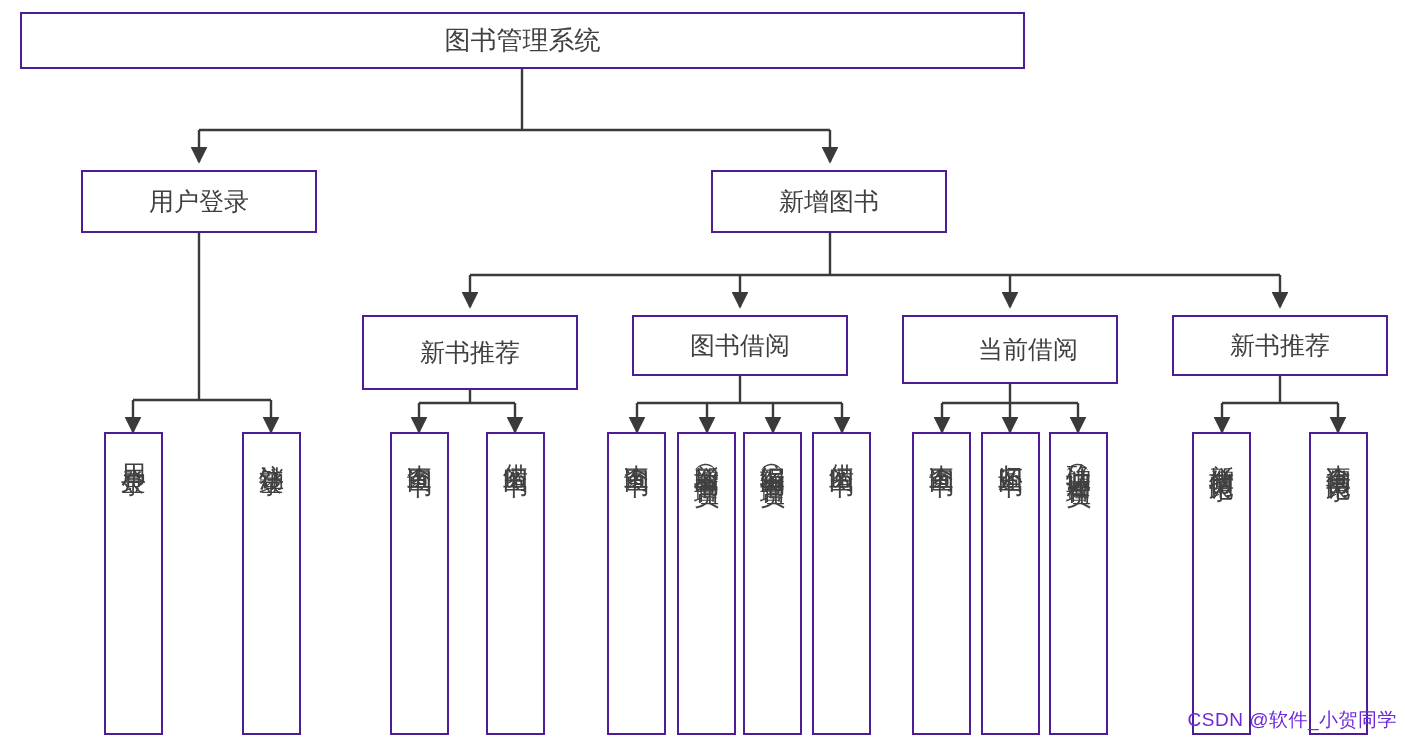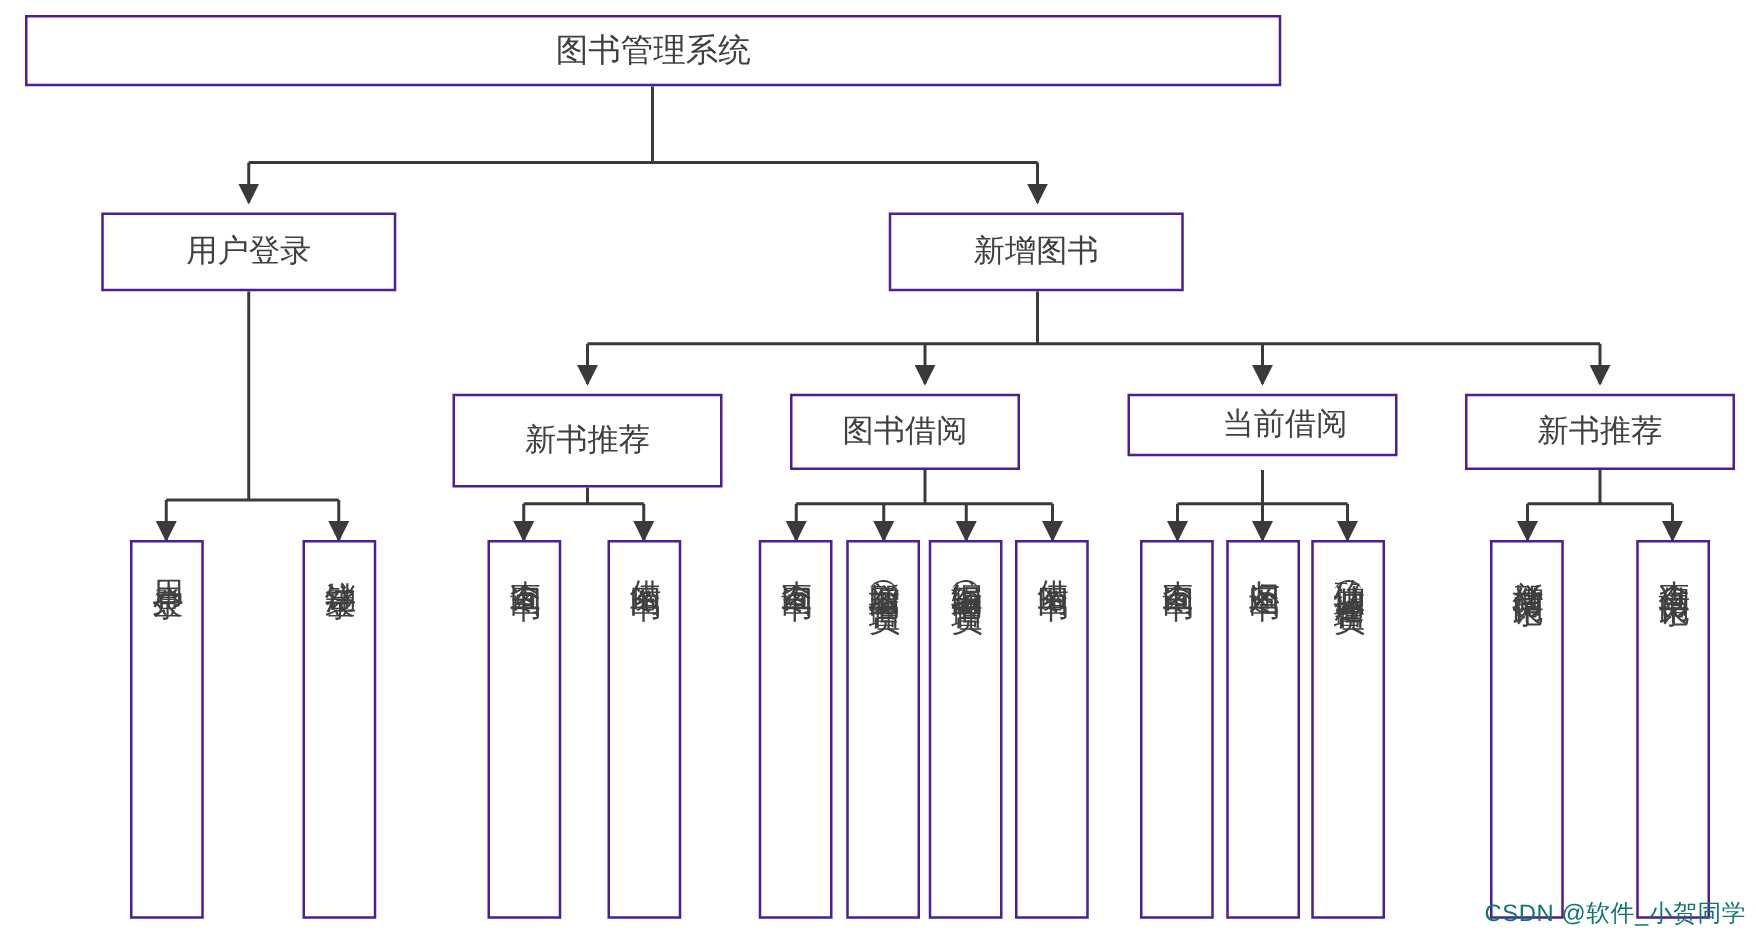--- a/index.html
+++ b/index.html
@@ -62,23 +62,23 @@
     writing-mode: vertical-rl;
     text-orientation: upright;
     font-size: 25px;
     letter-spacing: 3px;
     line-height: 1;
     white-space: nowrap;
   }
   .watermark {
     position: absolute;
     right: 8px;
-    bottom: 3px;
+    bottom: 14px;
     font-size: 19px;
-    color: #0f766e;
+    color: #6d28d9;
     letter-spacing: 0.5px;
     z-index: 5;
     white-space: nowrap;
     user-select: none;
   }
 </style>
 </head>
 <body>
 
 <div id="canvas">
@@ -140,24 +140,24 @@
   <div class="node h" style="left:81px; top:170px; width:236px; height:63px;">
     <span class="label">用户登录</span>
   </div>
   <div class="node h" style="left:711px; top:170px; width:236px; height:63px;">
     <span class="label">新增图书</span>
   </div>
 
   <div class="node h" style="left:362px; top:315px; width:216px; height:75px;">
     <span class="label">新书推荐</span>
   </div>
-  <div class="node h" style="left:632px; top:315px; width:184px; height:61px;">
+  <div class="node h" style="left:632px; top:315px; width:216px; height:61px;">
     <span class="label">图书借阅</span>
   </div>
-  <div class="node h" style="left:902px; top:315px; width:216px; height:50px;padding-left:36px;">
+  <div class="node h" style="left:902px; top:315px; width:216px; height:69px;padding-left:36px;">
     <span class="label">当前借阅</span>
   </div>
   <div class="node h" style="left:1172px; top:315px; width:216px; height:61px;">
     <span class="label">新书推荐</span>
   </div>
 
   <div class="node v" style="left:104px; top:432px; width:59px; height:303px;">
     <span class="label">用户登录</span>
   </div>
   <div class="node v" style="left:242px; top:432px; width:59px; height:303px;">

